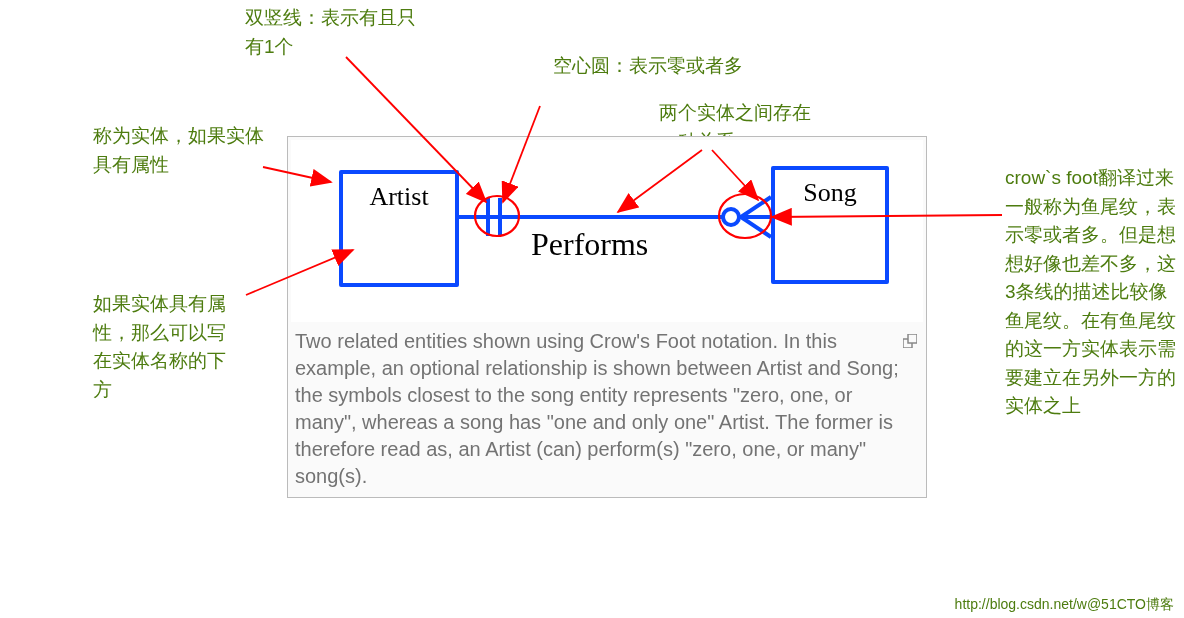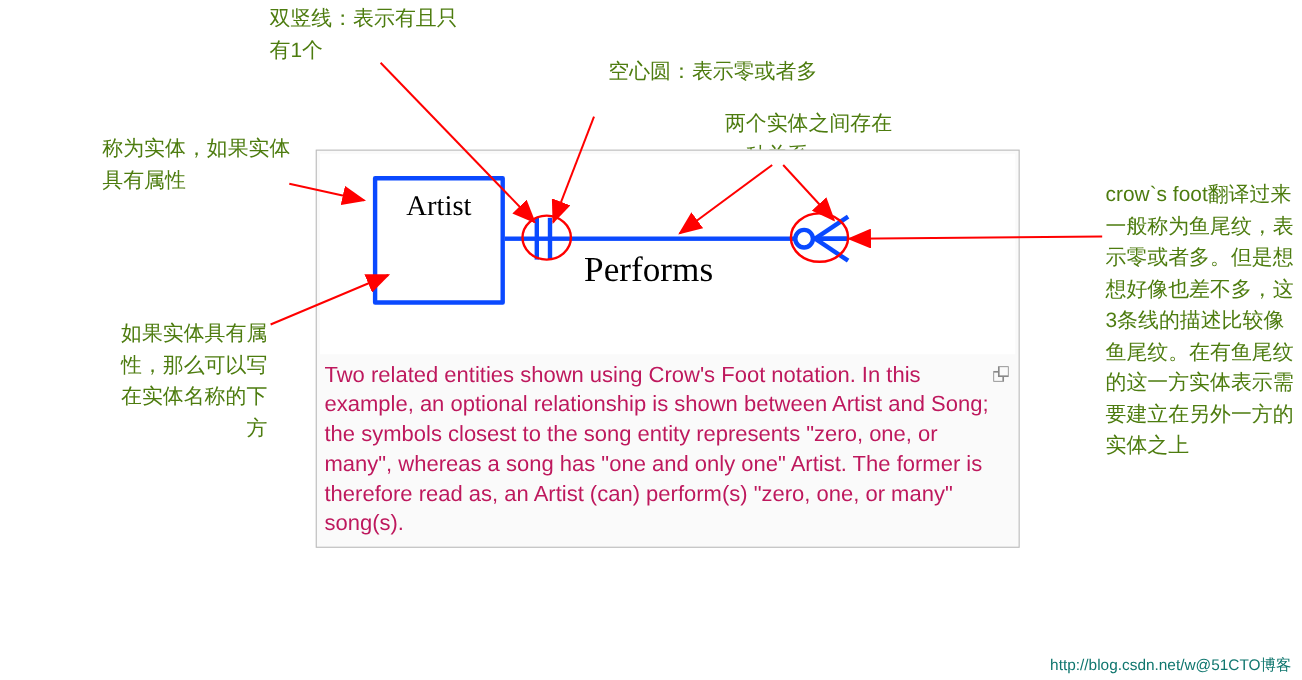--- a/index.html
+++ b/index.html
@@ -28,41 +28,42 @@
     box-sizing: border-box;
   }
   .diagram-area {
     height: 182px;
     background: #fff;
     position: relative;
   }
   .caption {
     padding: 6px 4px 4px 4px;
     font-size: 20px;
-    color: #be185d;
+    color: #737373;
     line-height: 1.35;
     font-family: "Segoe UI", "Helvetica Neue", Arial, sans-serif;
     position: relative;
   }
   .enlarge {
     position: absolute;
     right: 6px;
     top: 6px;
     width: 14px;
     height: 14px;
   }
   .entity {
     position: absolute;
     border: 4px solid #0a49ff;
     border-radius: 2px;
     background: #fff;
     font-family: "Times New Roman", serif;
     font-size: 26px;
     text-align: center;
     box-sizing: border-box;
+    margin-top: 10px;
   }
   #artist { left: 48px; top: 20px; width: 120px; height: 117px; line-height:46px;}
   #song { left: 480px; top: 16px; width: 118px; height: 118px; line-height:46px;}
   .conn-line {
     position: absolute;
     top: 75px;
     left: 168px;
     width: 312px;
     height: 4px;
     background: #0a49ff;
@@ -87,45 +88,46 @@
     height: 20px;
     border: 4px solid #0a49ff;
     border-radius: 50%;
     background: #fff;
     box-sizing: border-box;
   }
   .watermark {
     position: absolute;
     right: 10px;
     bottom: 4px;
-    color: #0f766e;
+    color: #4d7c0f;
     font-size: 14px;
   }
   svg.arrows {
     position: absolute;
     left: 0;
     top: 0;
     width: 1184px;
     height: 618px;
     pointer-events: none;
   }
 </style>
 </head>
 <body>
 
 <div class="anno" style="left:245px; top:4px; width:180px;">双竖线：表示有且只有1个</div>
 <div class="anno" style="left:505px; top:52px; width:200px;margin-left:48px;">空心圆：表示零或者多</div>
 <div class="anno" style="left:659px; top:99px; width:170px;">两个实体之间存在一种关系</div>
 <div class="anno" style="left:93px; top:122px; width:175px;">称为实体，如果实体具有属性</div>
-<div class="anno" style="left:93px; top:290px; width:150px;text-align:right;">如果实体具有属性，那么可以写在实体名称的下方</div>
+<div class="anno" style="left:93px; top:290px; width:150px;">如果实体具有属性，那么可以写在实体名称的下方</div>
 <div class="anno" style="left:1005px; top:164px; width:172px;">crow`s foot翻译过来一般称为鱼尾纹，表示零或者多。但是想想好像也差不多，这3条线的描述比较像鱼尾纹。在有鱼尾纹的这一方实体表示需要建立在另外一方的实体之上</div>
 
 <div class="figure-box">
   <div class="diagram-area">
     <div class="entity" id="artist">Artist</div>
+    <div class="entity" id="song">Song</div>
     <div class="conn-line"></div>
 
     <div class="vbar" style="left:195px;"></div>
     <div class="vbar" style="left:207px;"></div>
 
     <div class="circle" style="left:430px; top:67px;"></div>
 
     <svg style="position:absolute;left:448px;top:54px;width:34px;height:46px;">
       <line x1="2" y1="23" x2="32" y2="3" stroke="#0a49ff" stroke-width="4"></line>
       <line x1="2" y1="23" x2="32" y2="23" stroke="#0a49ff" stroke-width="4"></line>

